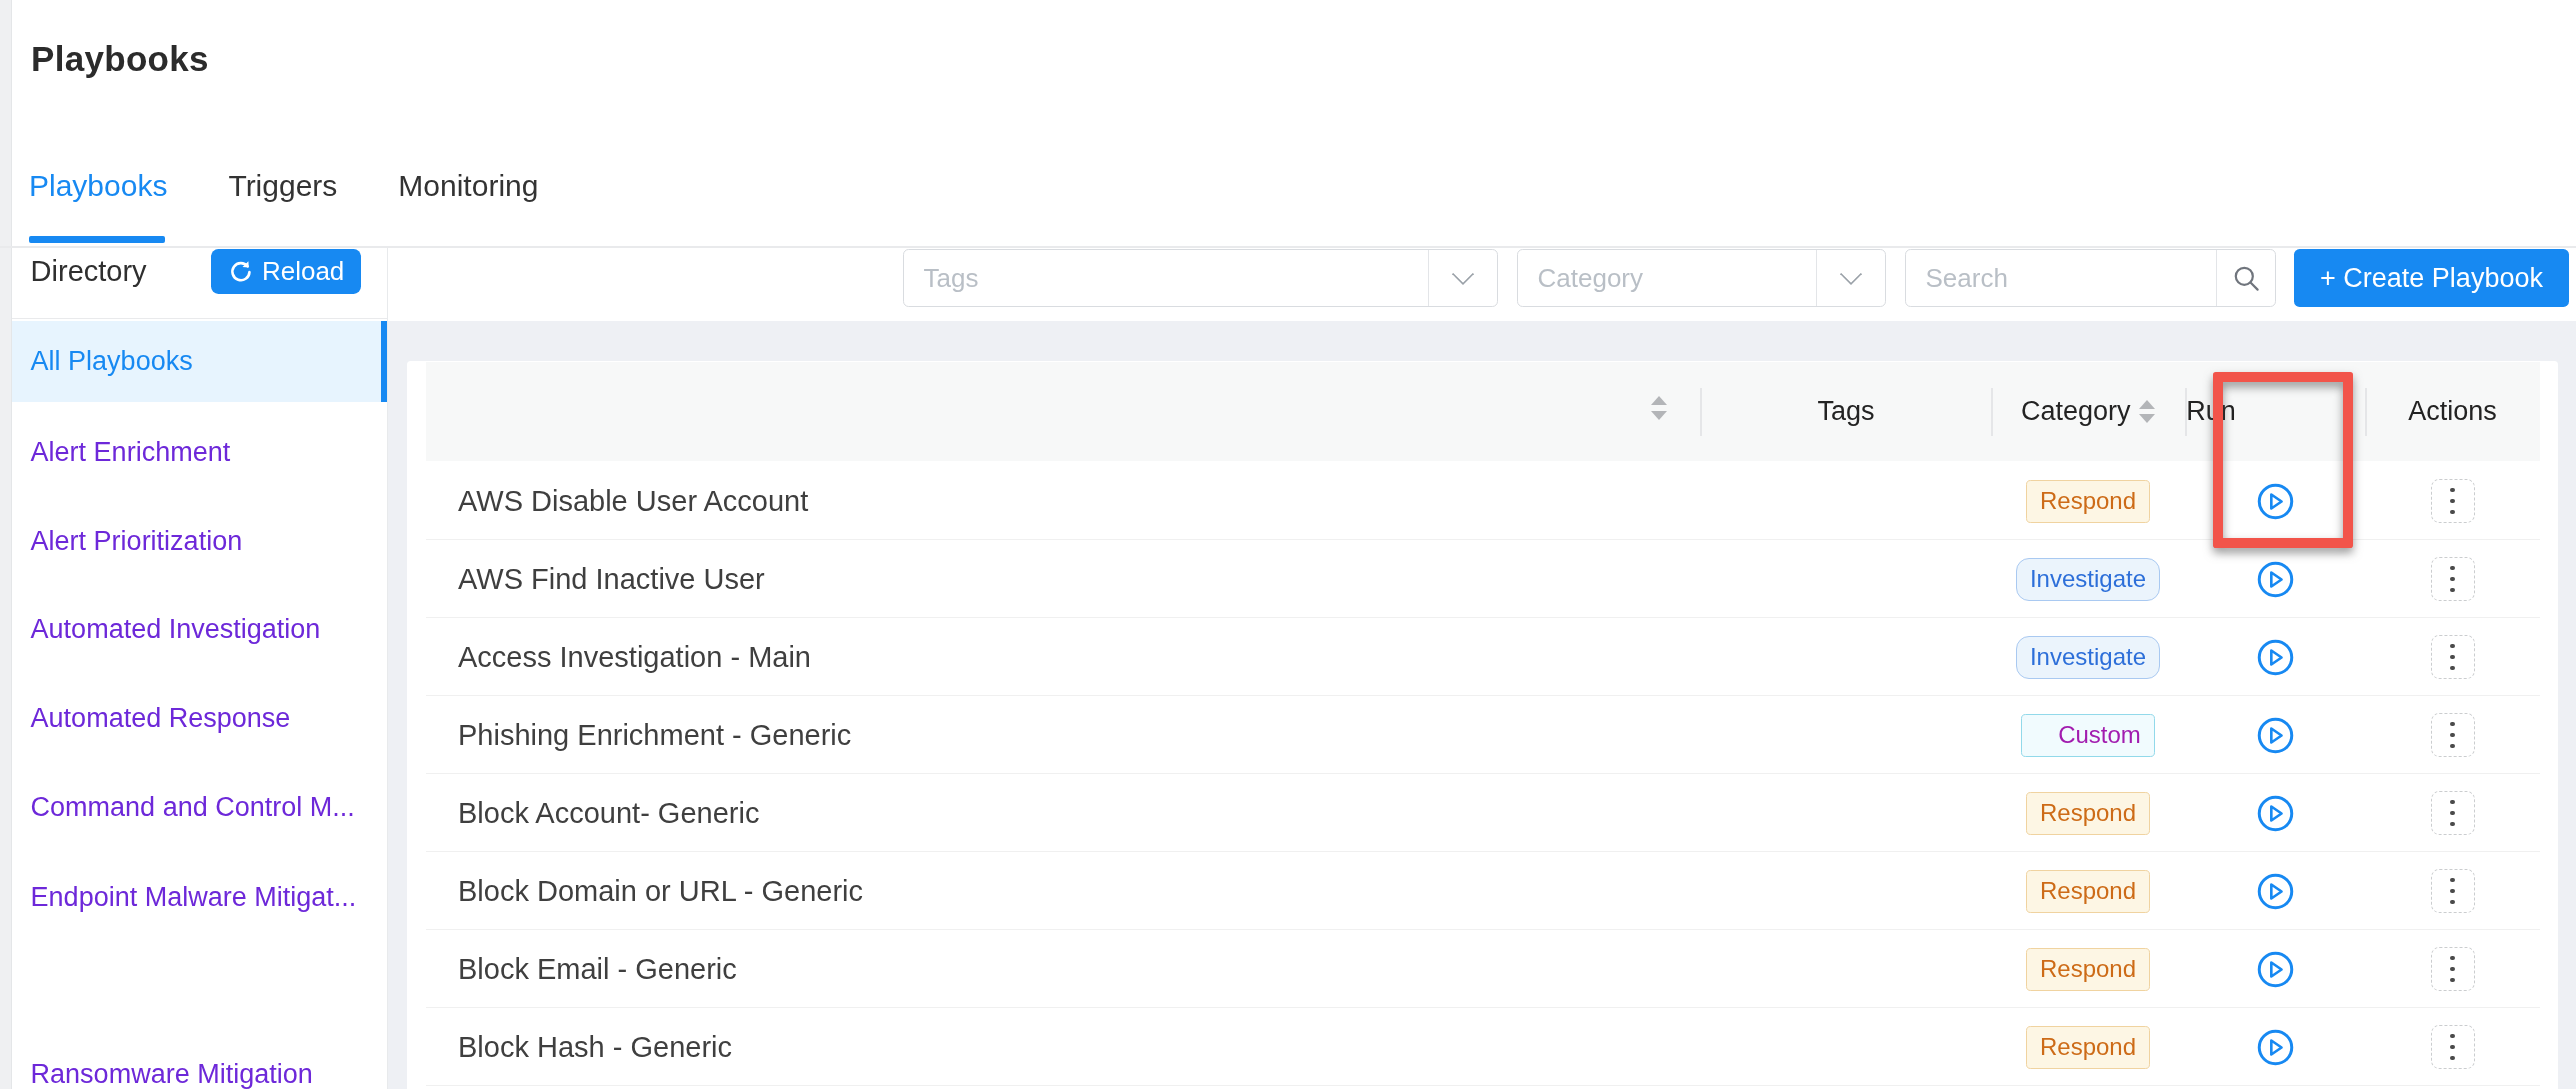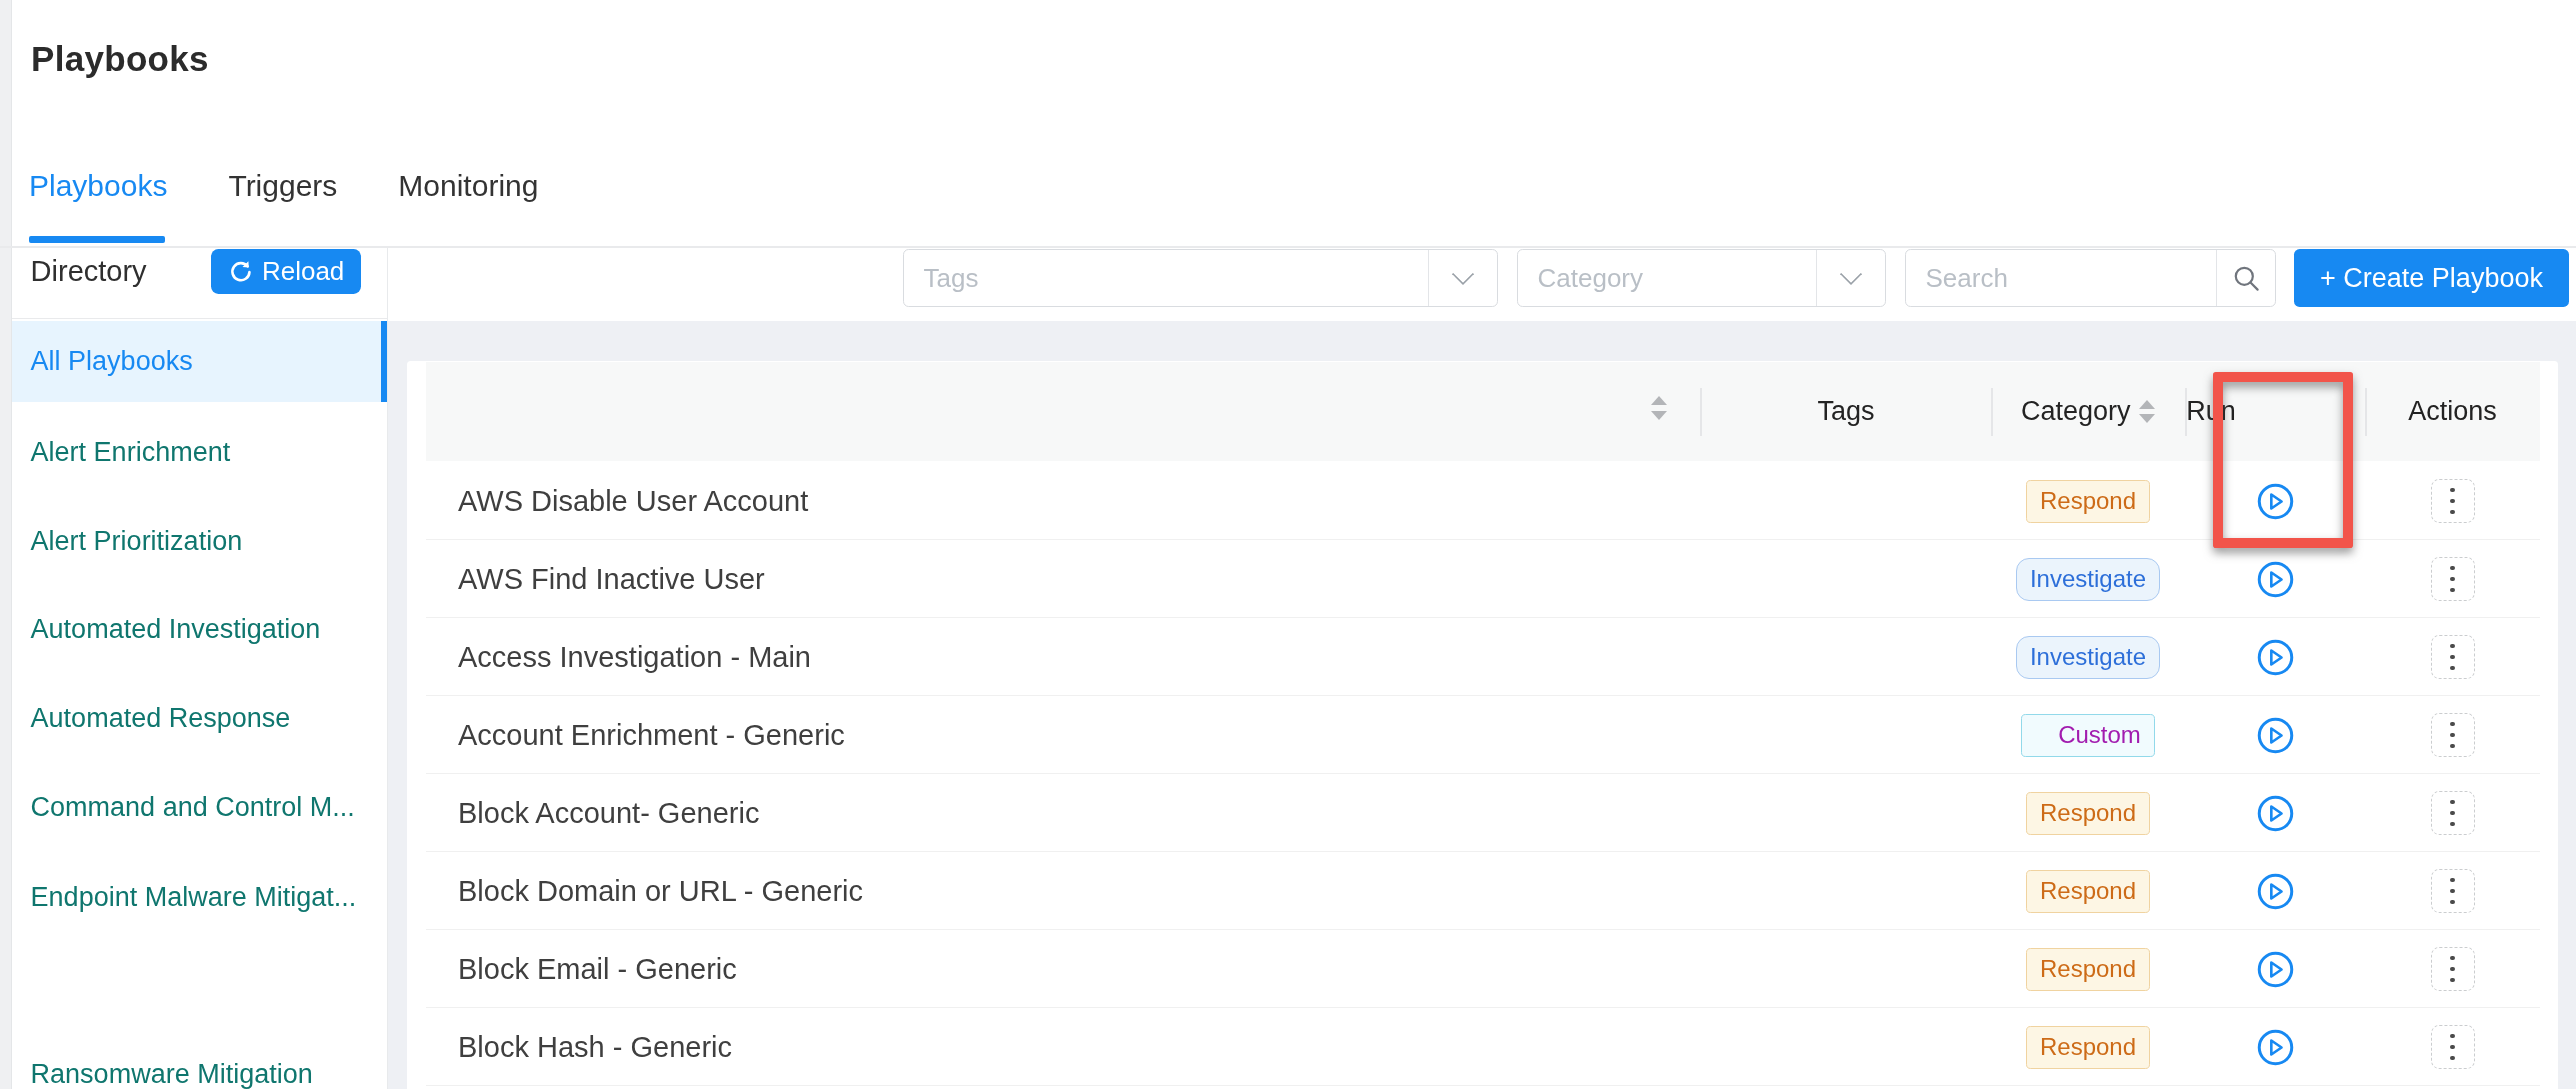--- a/index.html
+++ b/index.html
@@ -23,21 +23,21 @@
   
   .sidebar { position:absolute; left:12px; top:248px; width:376px; height:841px;
     background:#fff; border-right:0.9px solid #e8eaec; overflow:hidden; }
   .dir-label { position:absolute; left:18.6px; top:7.4px; font-size:29px; color:#2f2f2f; }
   .reload-btn { position:absolute; left:199px; top:0.9px; width:150px; height:45px;
     background:#1789f2; border:none; border-radius:7.4px; color:#fff; font-size:26px;
     display:flex; align-items:center; justify-content:center; gap:9.3px; cursor:pointer;
     font-family:"Liberation Sans", sans-serif; }
   .sidebar-divider { position:absolute; left:0; top:70px; width:100%; height:0.9px; background:#e9eaec; }
   .si { position:absolute; left:0; width:100%; height:56px; display:flex; align-items:center;
-    padding-left:18.6px; font-size:27px; color:#0f766e; cursor:pointer; }
+    padding-left:18.6px; font-size:27px; color:#6d28d9; cursor:pointer; }
   .si.selected { top:73px; height:81px; background:#e7f4fe; color:#1789f2; }
   .si.selected::after { content:""; position:absolute; right:0; top:0; width:5.6px; height:100%;
     background:#1789f2; }
 
   
   .filter { position:absolute; top:249px; height:58px; background:#fff;
     border:1.9px solid #d9dce0; border-radius:5.6px; display:flex; align-items:center; cursor:pointer; }
   .filter .ph { flex:1; padding-left:19.5px; font-size:26px; color:#b9bfc6;
     white-space:nowrap; overflow:hidden; }
   .arrow-seg { width:69px; height:100%; border-left:1.9px solid #e3e5e8;
@@ -267,21 +267,21 @@
     <div class="cell c-actions">
       <span class="kebab">
             <i></i>
             <i></i>
             <i></i>
           </span>
     </div>
   </div>
 
   <div class="row">
-    <div class="cell c-name">Account Enrichment - Generic</div>
+    <div class="cell c-name">Phishing Enrichment - Generic</div>
     <div class="cell c-tags"></div>
     <div class="cell c-cat">
       <span class="badge custom">Custom</span>
     </div>
     <div class="cell c-run">
       <span class="play">
         <svg width="39" height="39" viewBox="0 0 42 42">
           <circle cx="21" cy="21" r="17.5" fill="none" stroke="#1789f2" stroke-width="3.2"></circle>
           <path d="M16.5 13.5 L27.5 21 L16.5 28.5 Z" fill="none" stroke="#1789f2" stroke-width="2.8" stroke-linejoin="round"></path>
         </svg>

